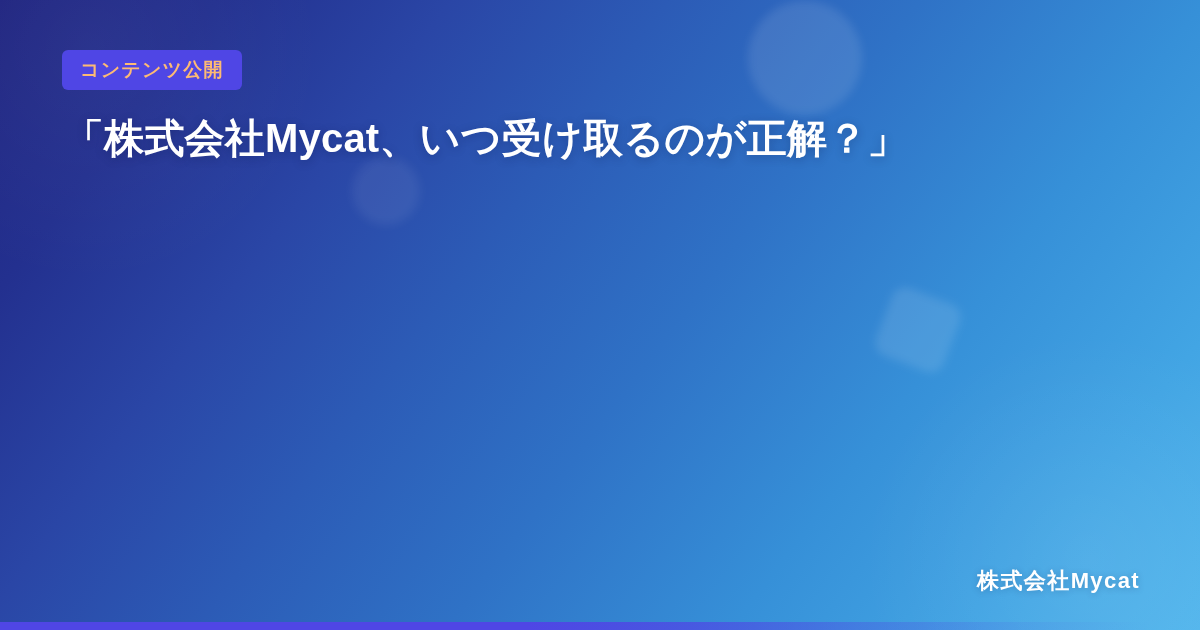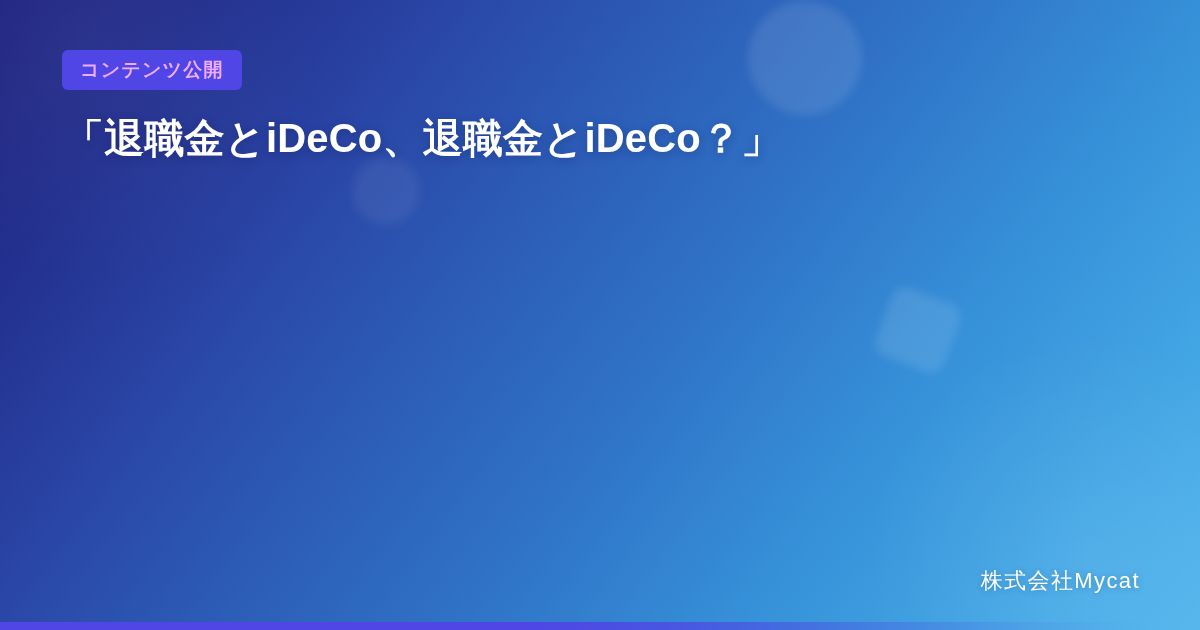--- a/index.html
+++ b/index.html
@@ -88,21 +88,21 @@
   
   .content {
     position: relative;
     z-index: 3;
     padding: 50px 60px 0 62px;
   }
 
   .badge {
     display: inline-block;
     background: #4f46e5;
-    color: #f0abfc;
+    color: #fdba74;
     font-size: 19px;
     font-weight: bold;
     letter-spacing: 1.2px;
     line-height: 1;
     padding: 10px 18px 11px 18px;
     border-radius: 6px;
   }
 
   .title {
     margin: 23px 0 0 2px;
@@ -130,21 +130,21 @@
     position: absolute;
     z-index: 3;
     right: 60px;
     bottom: 38px;
     text-align: right;
   }
 
   .company {
     color: #ffffff;
     font-size: 22px;
-    font-weight: normal;
+    font-weight: bold;
     letter-spacing: 1.4px;
     line-height: 1;
     text-shadow: 0 1px 6px rgba(10, 40, 90, 0.25);
   }
 
   
   .accent-bar {
     position: absolute;
     z-index: 4;
     left: 0;
@@ -167,21 +167,21 @@
 
   <div class="deco deco-glow-tl"></div>
   <div class="deco deco-glow-br"></div>
   <div class="deco deco-circle-top"></div>
   <div class="deco deco-circle-mid"></div>
   <div class="deco deco-square"></div>
 
   <div class="content">
     <div class="badge">コンテンツ公開</div>
 
-    <h1 class="title">「退職金とiDeCo、退職金とiDeCo？」</h1>
+    <h1 class="title">「株式会社Mycat、いつ受け取るのが正解？」</h1>
 
   </div>
 
   <div class="footer">
     <div class="company">株式会社Mycat</div>
   </div>
 
   <div class="accent-bar"></div>
 
 </div>

